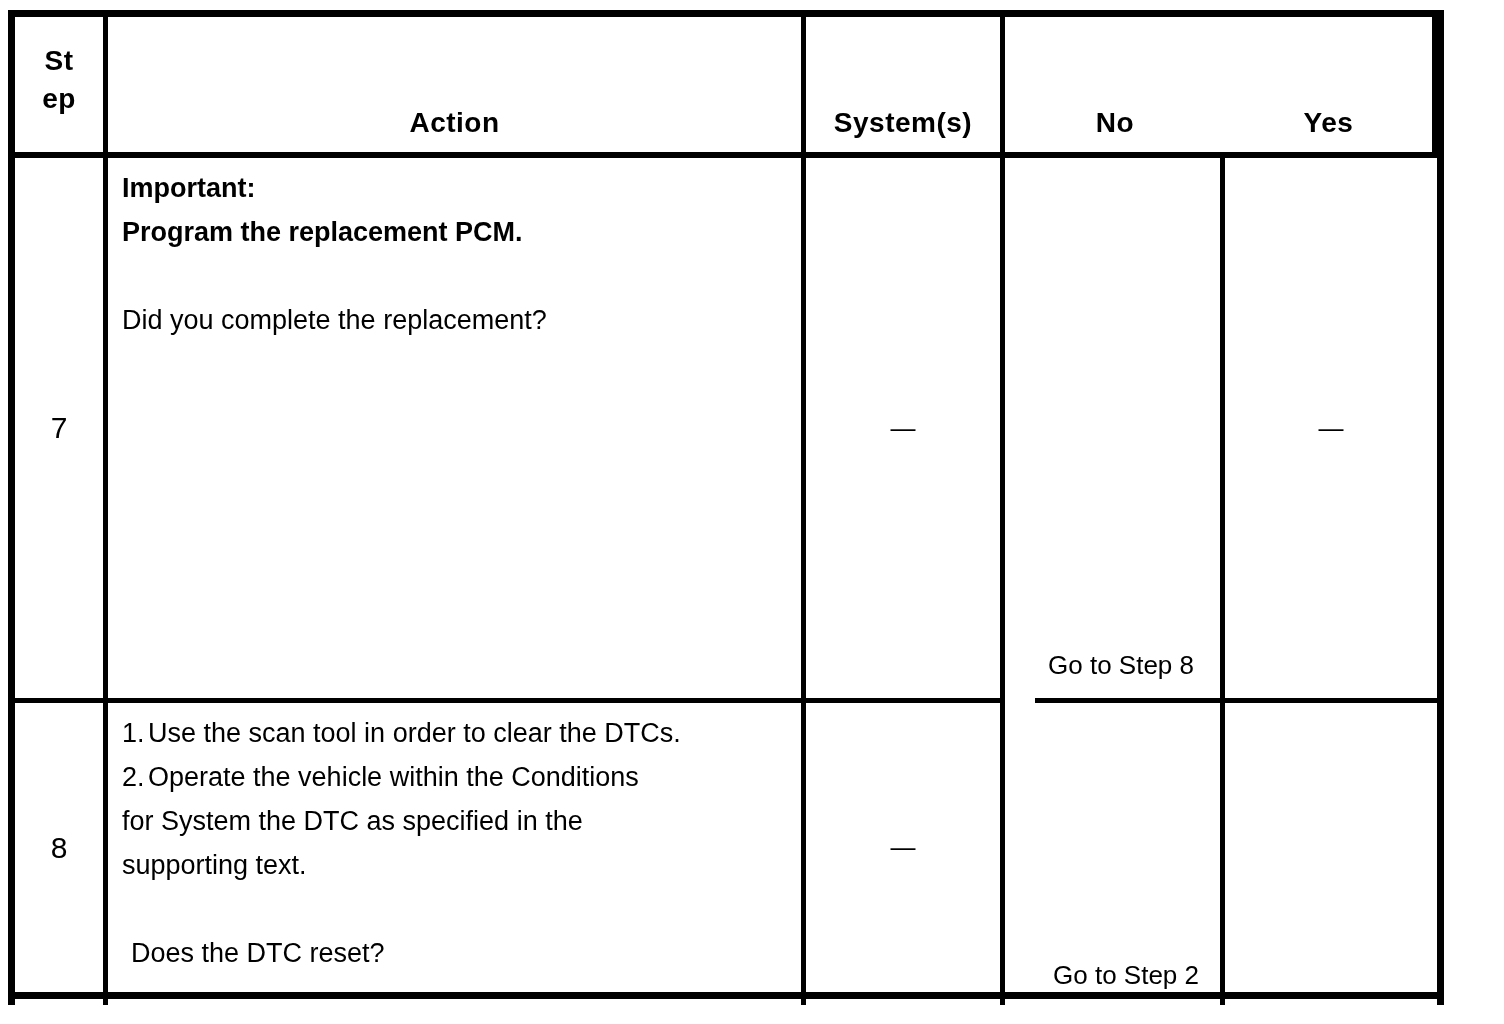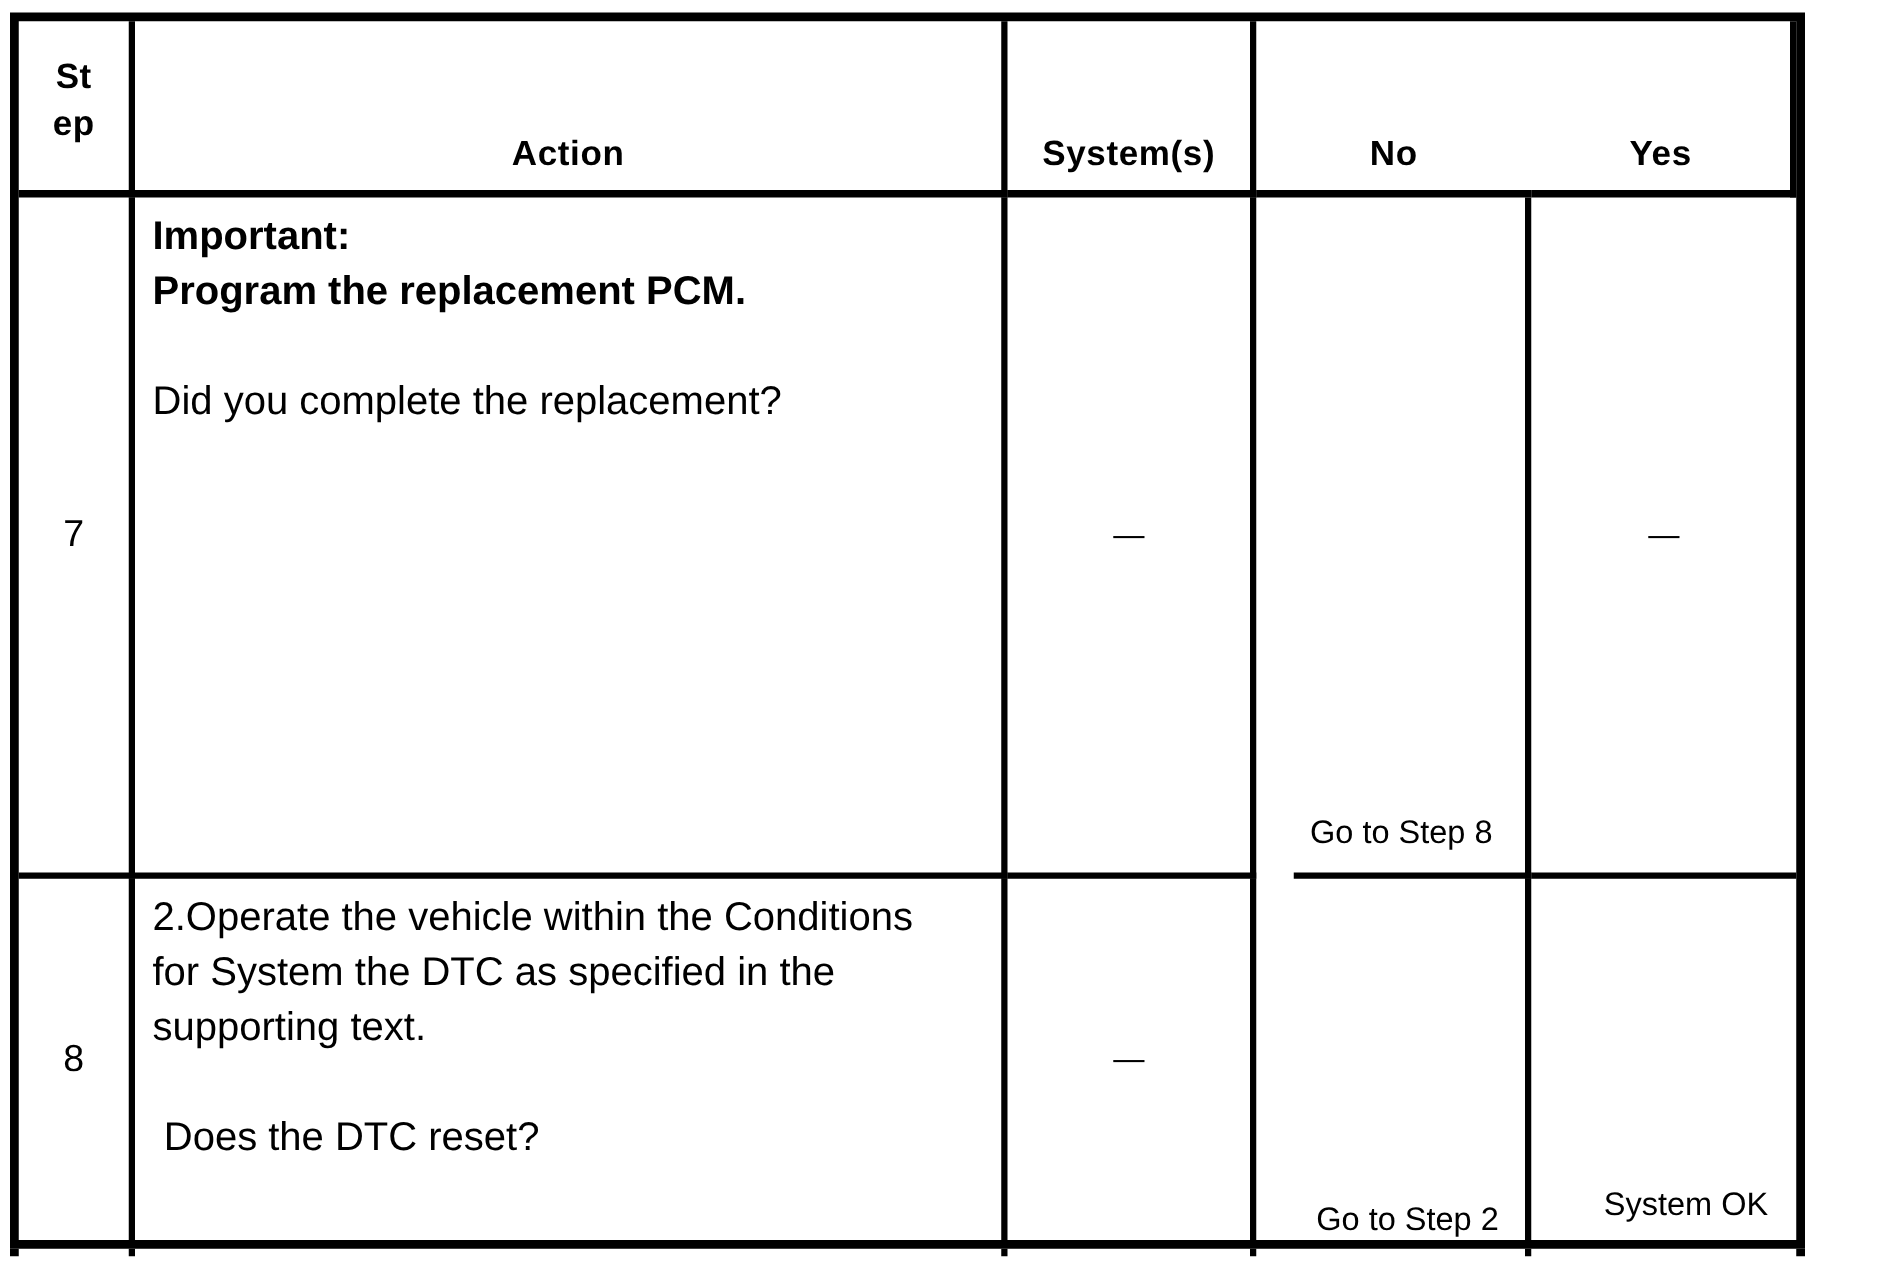--- a/index.html
+++ b/index.html
@@ -65,21 +65,21 @@
     display: flex;
     align-items: flex-end;
     font-size: 26px;
     margin-left: 30px;
   }
   .y7 { padding-left: 13px; padding-bottom: 17px; }
   .y8 { padding-left: 18px; padding-bottom: 1px; }
   .n8 { padding-left: 28px; padding-bottom: 13px; }
 
   .action {
-    font-size: 32px;
+    font-size: 27px;
     padding: 8px 10px 0 14px;
   }
   .line {
     line-height: 44px;
     min-height: 44px;
     white-space: nowrap;
   }
   .b { font-weight: bold; }
   .ind { padding-left: 9px; }
   .num {
@@ -113,29 +113,29 @@
     <div class="line b">Program the replacement PCM.</div>
     <div class="line blank"></div>
     <div class="line">Did you complete the replacement?</div>
   </div>
   <div class="cell r7 dashcell">—</div>
   <div class="cell r7 gotocell y7">Go to Step 8</div>
   <div class="cell r7 dashcell lastcol">—</div>
 
   <div class="cell stepcell">8</div>
   <div class="cell action">
+    <div class="line"><span class="num">1.</span><span>Use the scan tool in order to clear the DTCs.</span></div>
     <div class="line"><span class="num">2.</span><span>Operate the vehicle within the Conditions</span></div>
     <div class="line">for System the DTC as specified in the</div>
     <div class="line">supporting text.</div>
     <div class="line blank"></div>
     <div class="line ind">Does the DTC reset?</div>
   </div>
   <div class="cell dashcell">—</div>
   <div class="cell gotocell y8">Go to Step 2</div>
-  <div class="cell gotocell n8 lastcol">System OK</div>
 
 </div>
 
 <div class="stub" style="left:8px; width:7px;"></div>
 <div class="stub" style="left:103px; width:5px;"></div>
 <div class="stub" style="left:801px; width:5px;"></div>
 <div class="stub" style="left:1000px; width:5px;"></div>
 <div class="stub" style="left:1220px; width:5px;"></div>
 <div class="stub" style="left:1437px; width:7px;"></div>
 

